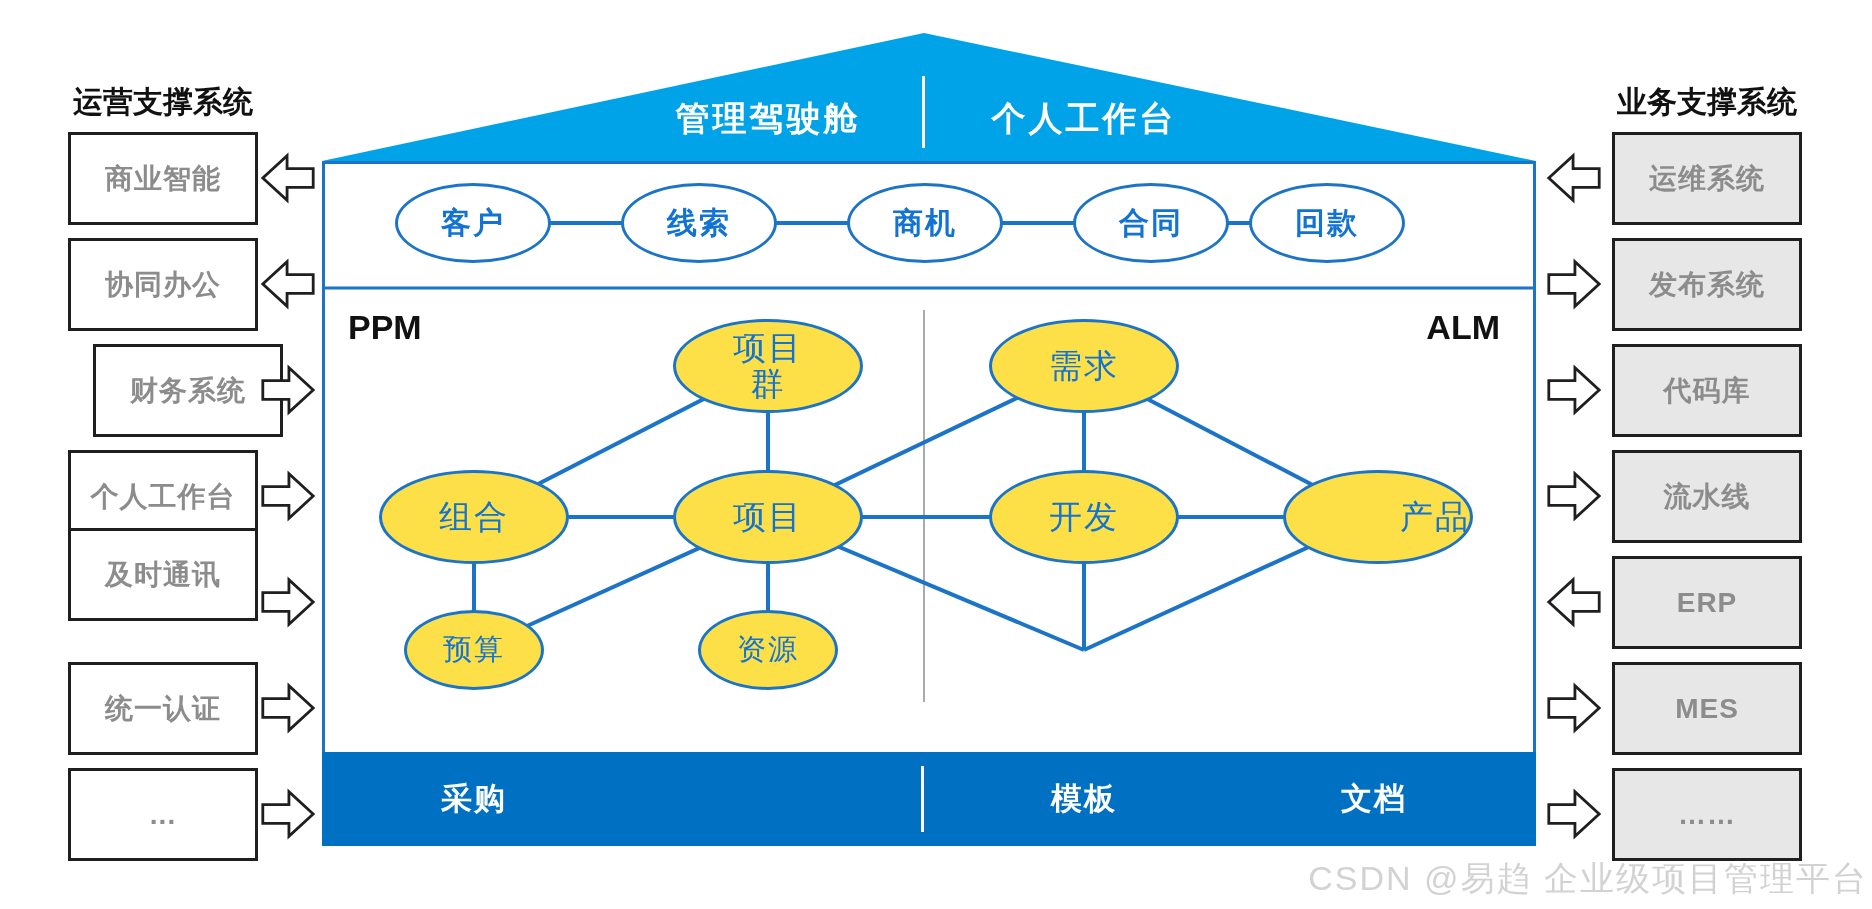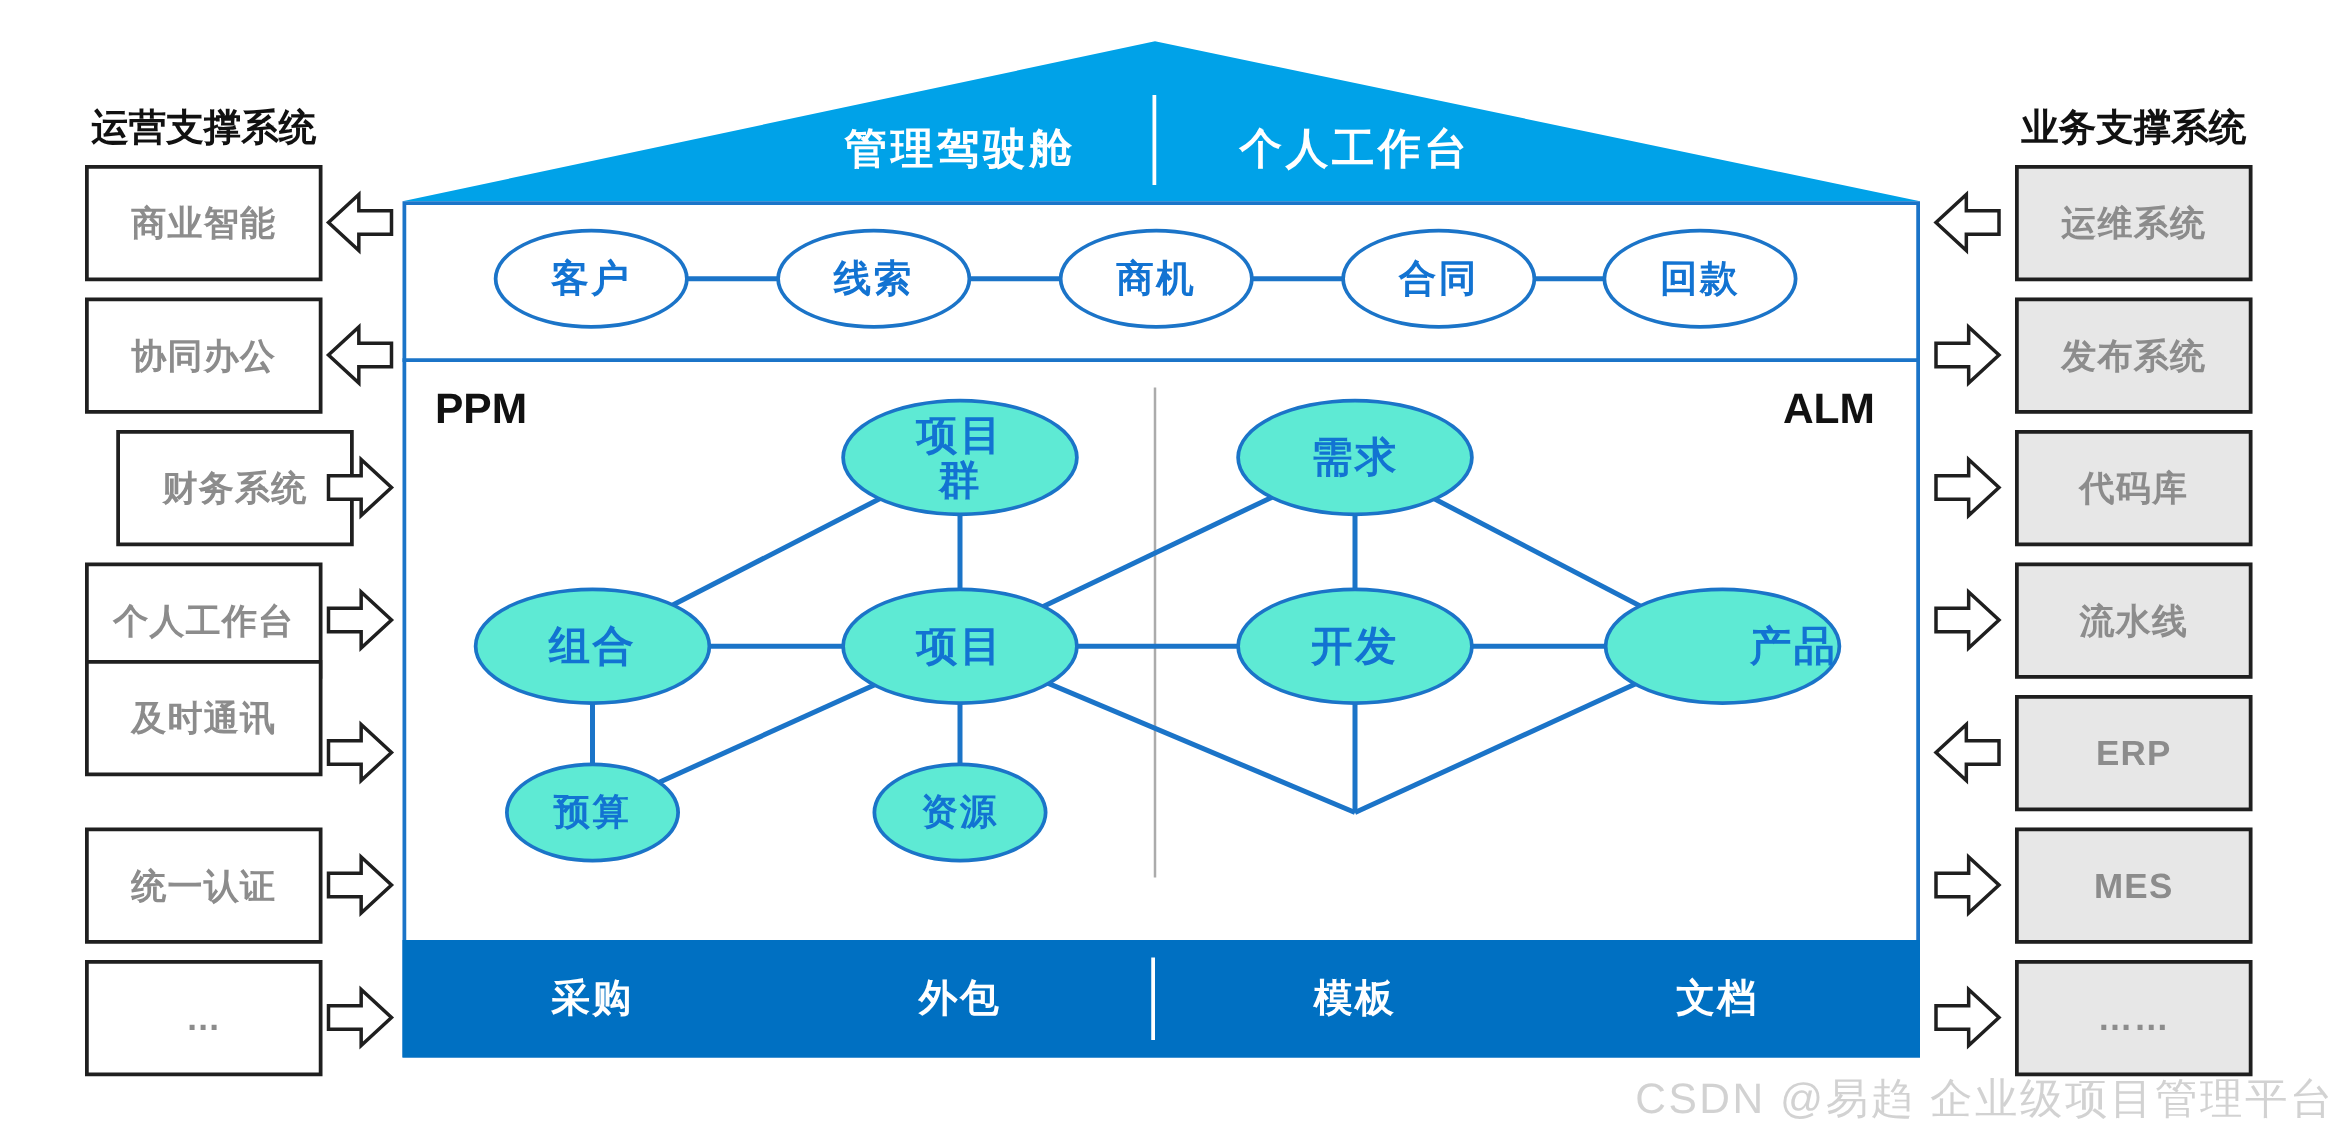--- a/index.html
+++ b/index.html
@@ -27,22 +27,22 @@
               color:#fff;letter-spacing:3px;}
   .roof-divider{position:absolute;width:3px;background:#fff;}
 
   .crm-node{position:absolute;width:156px;height:80px;box-sizing:border-box;border:3px solid var(--line-blue);
             border-radius:50%;background:#fff;display:flex;align-items:center;justify-content:center;
             font-size:30px;font-weight:bold;color:var(--node-text-blue);letter-spacing:2px;}
 
   .section-label{position:absolute;font-size:34px;font-weight:bold;color:#111;}
 
   .node{position:absolute;box-sizing:border-box;border:3px solid var(--line-blue);border-radius:50%;
-        background:#5eead4;display:flex;align-items:center;justify-content:center;
-        font-size:33px;font-weight:bold;color:var(--node-text-blue);letter-spacing:2px;}
+        background:#fde047;display:flex;align-items:center;justify-content:center;
+        font-size:33px;font-weight:normal;color:var(--node-text-blue);letter-spacing:2px;}
   .node.small{font-size:29px;}
   .node.wrap .node-label{width:76px;text-align:center;line-height:1.1;}
 
   .band{position:absolute;left:322px;top:752px;width:1214px;height:94px;background:var(--band-blue);}
   .band-label{position:absolute;top:0;width:200px;height:94px;display:flex;align-items:center;justify-content:center;
               color:#fff;font-size:31px;font-weight:bold;letter-spacing:2px;}
   .band-divider{position:absolute;left:599px;top:14px;width:3px;height:66px;background:#fff;}
 
   .watermark{position:absolute;left:1150px;top:856px;width:718px;text-align:right;font-size:34px;
              color:var(--watermark-gray);letter-spacing:2px;opacity:0.8;}
@@ -205,21 +205,21 @@
     </div>
   <div class="crm-node" style="left:621px;top:183px;">
       <span>线索</span>
     </div>
   <div class="crm-node" style="left:847px;top:183px;">
       <span>商机</span>
     </div>
   <div class="crm-node" style="left:1073px;top:183px;">
       <span>合同</span>
     </div>
-  <div class="crm-node" style="left:1282px;top:183px;text-align:right;">
+  <div class="crm-node" style="left:1249px;top:183px;text-align:right;">
       <span>回款</span>
     </div>
 
   <div class="section-label" style="left:348px;top:308px;">PPM</div>
   <div class="section-label" style="left:1390px;top:308px;width:110px;text-align:right;">ALM</div>
 
   <div class="node wrap" style="left: 673px; top: 319px; width: 190px; height: 94px;">
       <span class="node-label">项目群</span>
     </div>
   <div class="node" style="left: 989px; top: 319px; width: 190px; height: 94px;">
@@ -239,21 +239,20 @@
     </div>
   <div class="node small" style="left: 404px; top: 610px; width: 140px; height: 80px;">
       <span class="node-label">预算</span>
     </div>
   <div class="node small" style="left: 698px; top: 610px; width: 140px; height: 80px;">
       <span class="node-label">资源</span>
     </div>
 
   <div class="band">
     <span class="band-label" style="left:52px;">采购</span>
-    <span class="band-label" style="left:346px;">外包</span>
     <span class="band-label" style="left:662px;">模板</span>
     <span class="band-label" style="left:952px;">文档</span>
     <span class="band-divider"></span>
   </div>
 
   <div class="watermark">CSDN @易趋 企业级项目管理平台</div>
 
 </div>
 
 </body></html>

